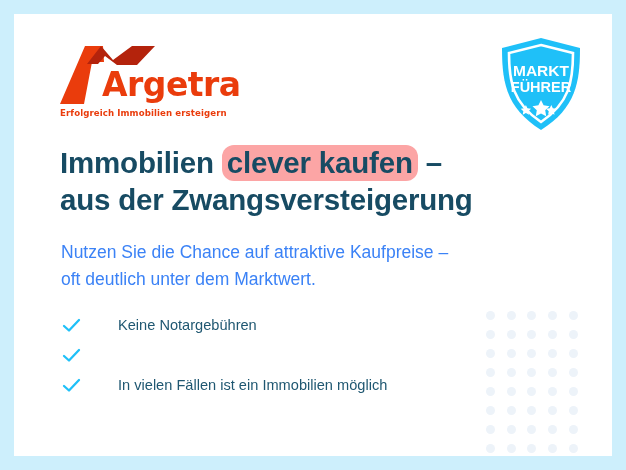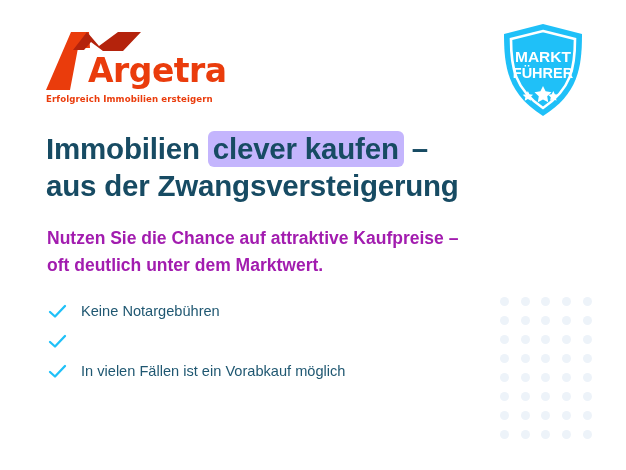--- a/index.html
+++ b/index.html
@@ -15,21 +15,21 @@
     font-family: "Liberation Sans", sans-serif;
     background: #ffffff;
   }
 
   
   .banner {
     position: relative;
     width: 626px;
     height: 470px;
     background: #cdeffc;
-    padding: 0;
+    padding: 14px;
   }
 
   .card {
     position: relative;
     width: 100%;
     height: 100%;
     background: #ffffff;
     overflow: hidden;
   }
 
@@ -82,74 +82,75 @@
     font-weight: bold;
     color: #ea3c0c;
     letter-spacing: 0.1px;
     white-space: nowrap;
     font-family: "DejaVu Sans", sans-serif;
   }
 
   
   .badge {
     position: absolute;
-    right: 40px;
+    right: 28px;
     top: 22px;
     width: 86px;
     height: 96px;
   }
   .badge svg { display: block; width: 100%; height: 100%; }
 
   
   .headline {
     position: absolute;
     left: 46px;
     top: 130px;
     width: 500px;
     color: #174b63;
     font-size: 29.5px;
     font-weight: bold;
     line-height: 1.26;
     letter-spacing: -0.2px;
   }
   .hl-mark {
-    background: #c4b5fd;
+    background: #fca5a5;
     padding: 1px 5px 2px 5px;
-    border-radius: 6px;
+    border-radius: 12px;
     box-decoration-break: clone;
     -webkit-box-decoration-break: clone;
   }
 
   
   .subhead {
     position: absolute;
     left: 47px;
     top: 225px;
     width: 505px;
-    color: #a21caf;
+    color: #3b82f6;
     font-size: 17.5px;
     line-height: 1.56;
-    font-weight: bold;
+    font-weight: normal;
   }
 
   
   .bullets {
     position: absolute;
     left: 48px;
     top: 296px;
     width: 430px;
     list-style: none;
   }
   .bullets li {
     display: flex;
     align-items: center;
     height: 30px;
     color: #1f5771;
     font-size: 14.6px;
     line-height: 1;
+    gap: 23px;
   }
   .check-icon {
     flex: 0 0 30px;
     display: flex;
     align-items: center;
     justify-content: flex-start;
   }
   .check-icon svg { display: block; }
   .bullet-text { padding-left: 3px; }
 </style>
@@ -254,18 +255,18 @@
               <path d="M2 8 L7 12.5 L17 2" fill="none" stroke="#1fc0f8" stroke-width="2.3" stroke-linecap="round" stroke-linejoin="round"></path>
             </svg>
         </span>
       </li>
       <li>
         <span class="check-icon">
           <svg width="19" height="15" viewBox="0 0 19 15">
               <path d="M2 8 L7 12.5 L17 2" fill="none" stroke="#1fc0f8" stroke-width="2.3" stroke-linecap="round" stroke-linejoin="round"></path>
             </svg>
         </span>
-        <span class="bullet-text">In vielen Fällen ist ein Vorabkauf möglich</span>
+        <span class="bullet-text">In vielen Fällen ist ein Immobilien möglich</span>
       </li>
     </ul>
 
   </div>
 </div>
 
 </body></html>

